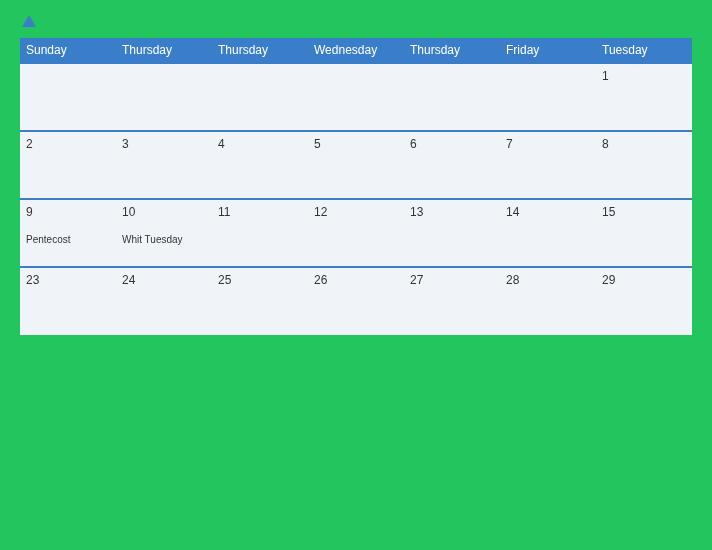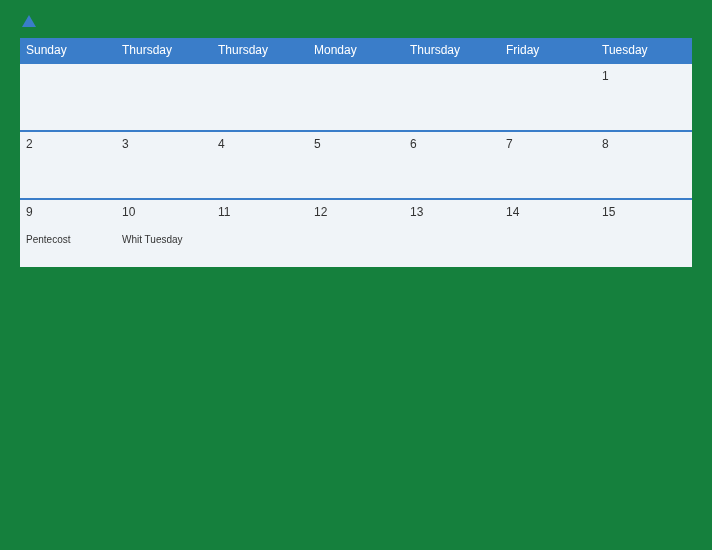--- a/index.html
+++ b/index.html
@@ -6,21 +6,21 @@
     body {
       font-family: Arial, sans-serif;
       background: #fff;
       width: 712px;
       height: 550px;
       overflow: hidden;
     }
     .page {
       width: 712px;
       height: 550px;
-      background: #15803d;
+      background: #22c55e;
       padding: 15px 20px;
       position: relative;
     }
     
     .header {
       display: flex;
       align-items: center;
       justify-content: space-between;
       margin-bottom: 10px;
     }
@@ -126,21 +126,21 @@
     <div class="title"></div>
     <div class="country"></div>
   </div>
 
   <table class="calendar">
     <thead>
       <tr>
       <th>Sunday</th>
           <th>Thursday</th>
           <th>Thursday</th>
-          <th>Monday</th>
+          <th>Wednesday</th>
           <th>Thursday</th>
           <th>Friday</th>
           <th>Tuesday</th>
         </tr>
     </thead>
     <tbody id="calendar-body">
     <tr>
           <td class="empty"></td>
           <td class="empty"></td>
           <td class="empty"></td>
@@ -192,15 +192,38 @@
           <td>
             <span class="day-num">13</span>
           </td>
           <td>
             <span class="day-num">14</span>
           </td>
           <td>
             <span class="day-num">15</span>
           </td>
         </tr>
+        <tr>
+          <td>
+            <span class="day-num">23</span>
+          </td>
+          <td>
+            <span class="day-num">24</span>
+          </td>
+          <td>
+            <span class="day-num">25</span>
+          </td>
+          <td>
+            <span class="day-num">26</span>
+          </td>
+          <td>
+            <span class="day-num">27</span>
+          </td>
+          <td>
+            <span class="day-num">28</span>
+          </td>
+          <td>
+            <span class="day-num">29</span>
+          </td>
+        </tr>
       </tbody>
   </table>
 </div>
 
 </body></html>

